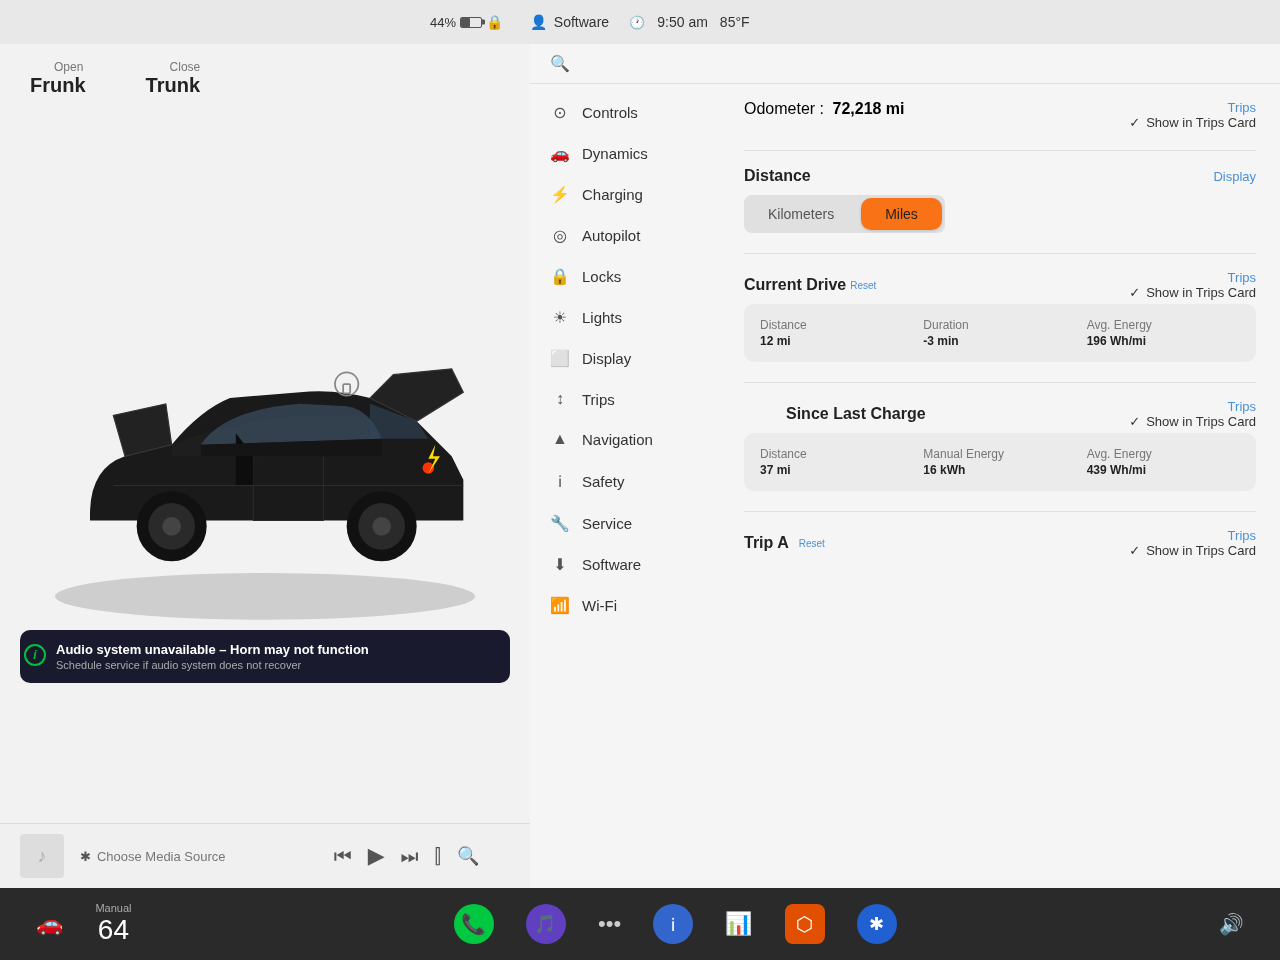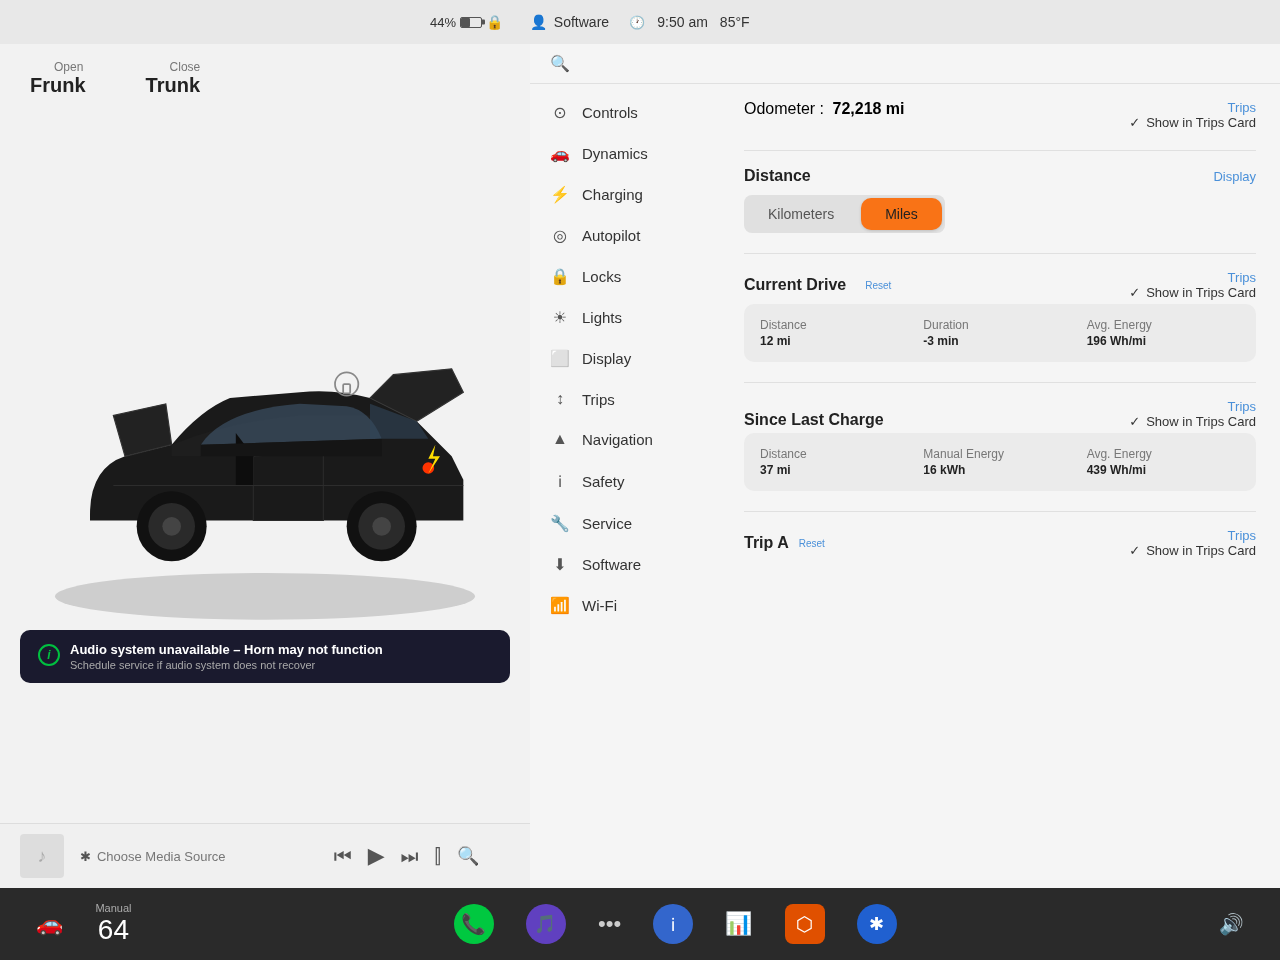--- a/index.html
+++ b/index.html
@@ -129,21 +129,21 @@
 
     
     .warning-toast {
       position: absolute;
       bottom: 140px;
       left: 20px;
       right: 20px;
       background: #1a1a2e;
       color: white;
       border-radius: 10px;
-      padding: 12px 18px;
+      padding: 12px 4px;
       display: flex;
       align-items: flex-start;
       gap: 10px;
     }
     .warning-icon {
       width: 22px;
       height: 22px;
       border-radius: 50%;
       border: 2px solid #00c040;
       display: flex;
@@ -658,21 +658,21 @@
         </div>
         <div class="toggle-group">
           <button class="toggle-btn">Kilometers</button>
           <button class="toggle-btn active">Miles</button>
         </div>
 
         <div class="divider"></div>
 
         <div>
           <div style="display:flex; justify-content:space-between; align-items:center; margin-bottom:4px;">
-            <div style="display:flex; align-items:center; gap:19px;">
+            <div style="display:flex; align-items:center; gap:4px;">
               <span class="section-title">Current Drive</span>
               <span class="reset-link">Reset</span>
             </div>
             <div style="text-align:right;">
               <div class="trips-link">Trips</div>
               <div class="show-trips-row">
                 <span class="check-mark">✓</span>
                 <span>Show in Trips Card</span>
               </div>
             </div>
@@ -691,21 +691,21 @@
                 <div class="stat-label">Avg. Energy</div>
                 <div class="stat-value">196 Wh/mi</div>
               </div>
             </div>
           </div>
         </div>
 
         <div class="divider"></div>
 
         <div>
-          <div style="display:flex; justify-content:space-between; align-items:flex-end; margin-bottom:4px;">
+          <div style="display:flex; justify-content:space-between; align-items:center; margin-bottom:4px;margin-left:42px;">
             <span class="section-title">Since Last Charge</span>
             <div style="text-align:right;">
               <div class="trips-link">Trips</div>
               <div class="show-trips-row">
                 <span class="check-mark">✓</span>
                 <span>Show in Trips Card</span>
               </div>
             </div>
           </div>
           <div class="stats-card">

